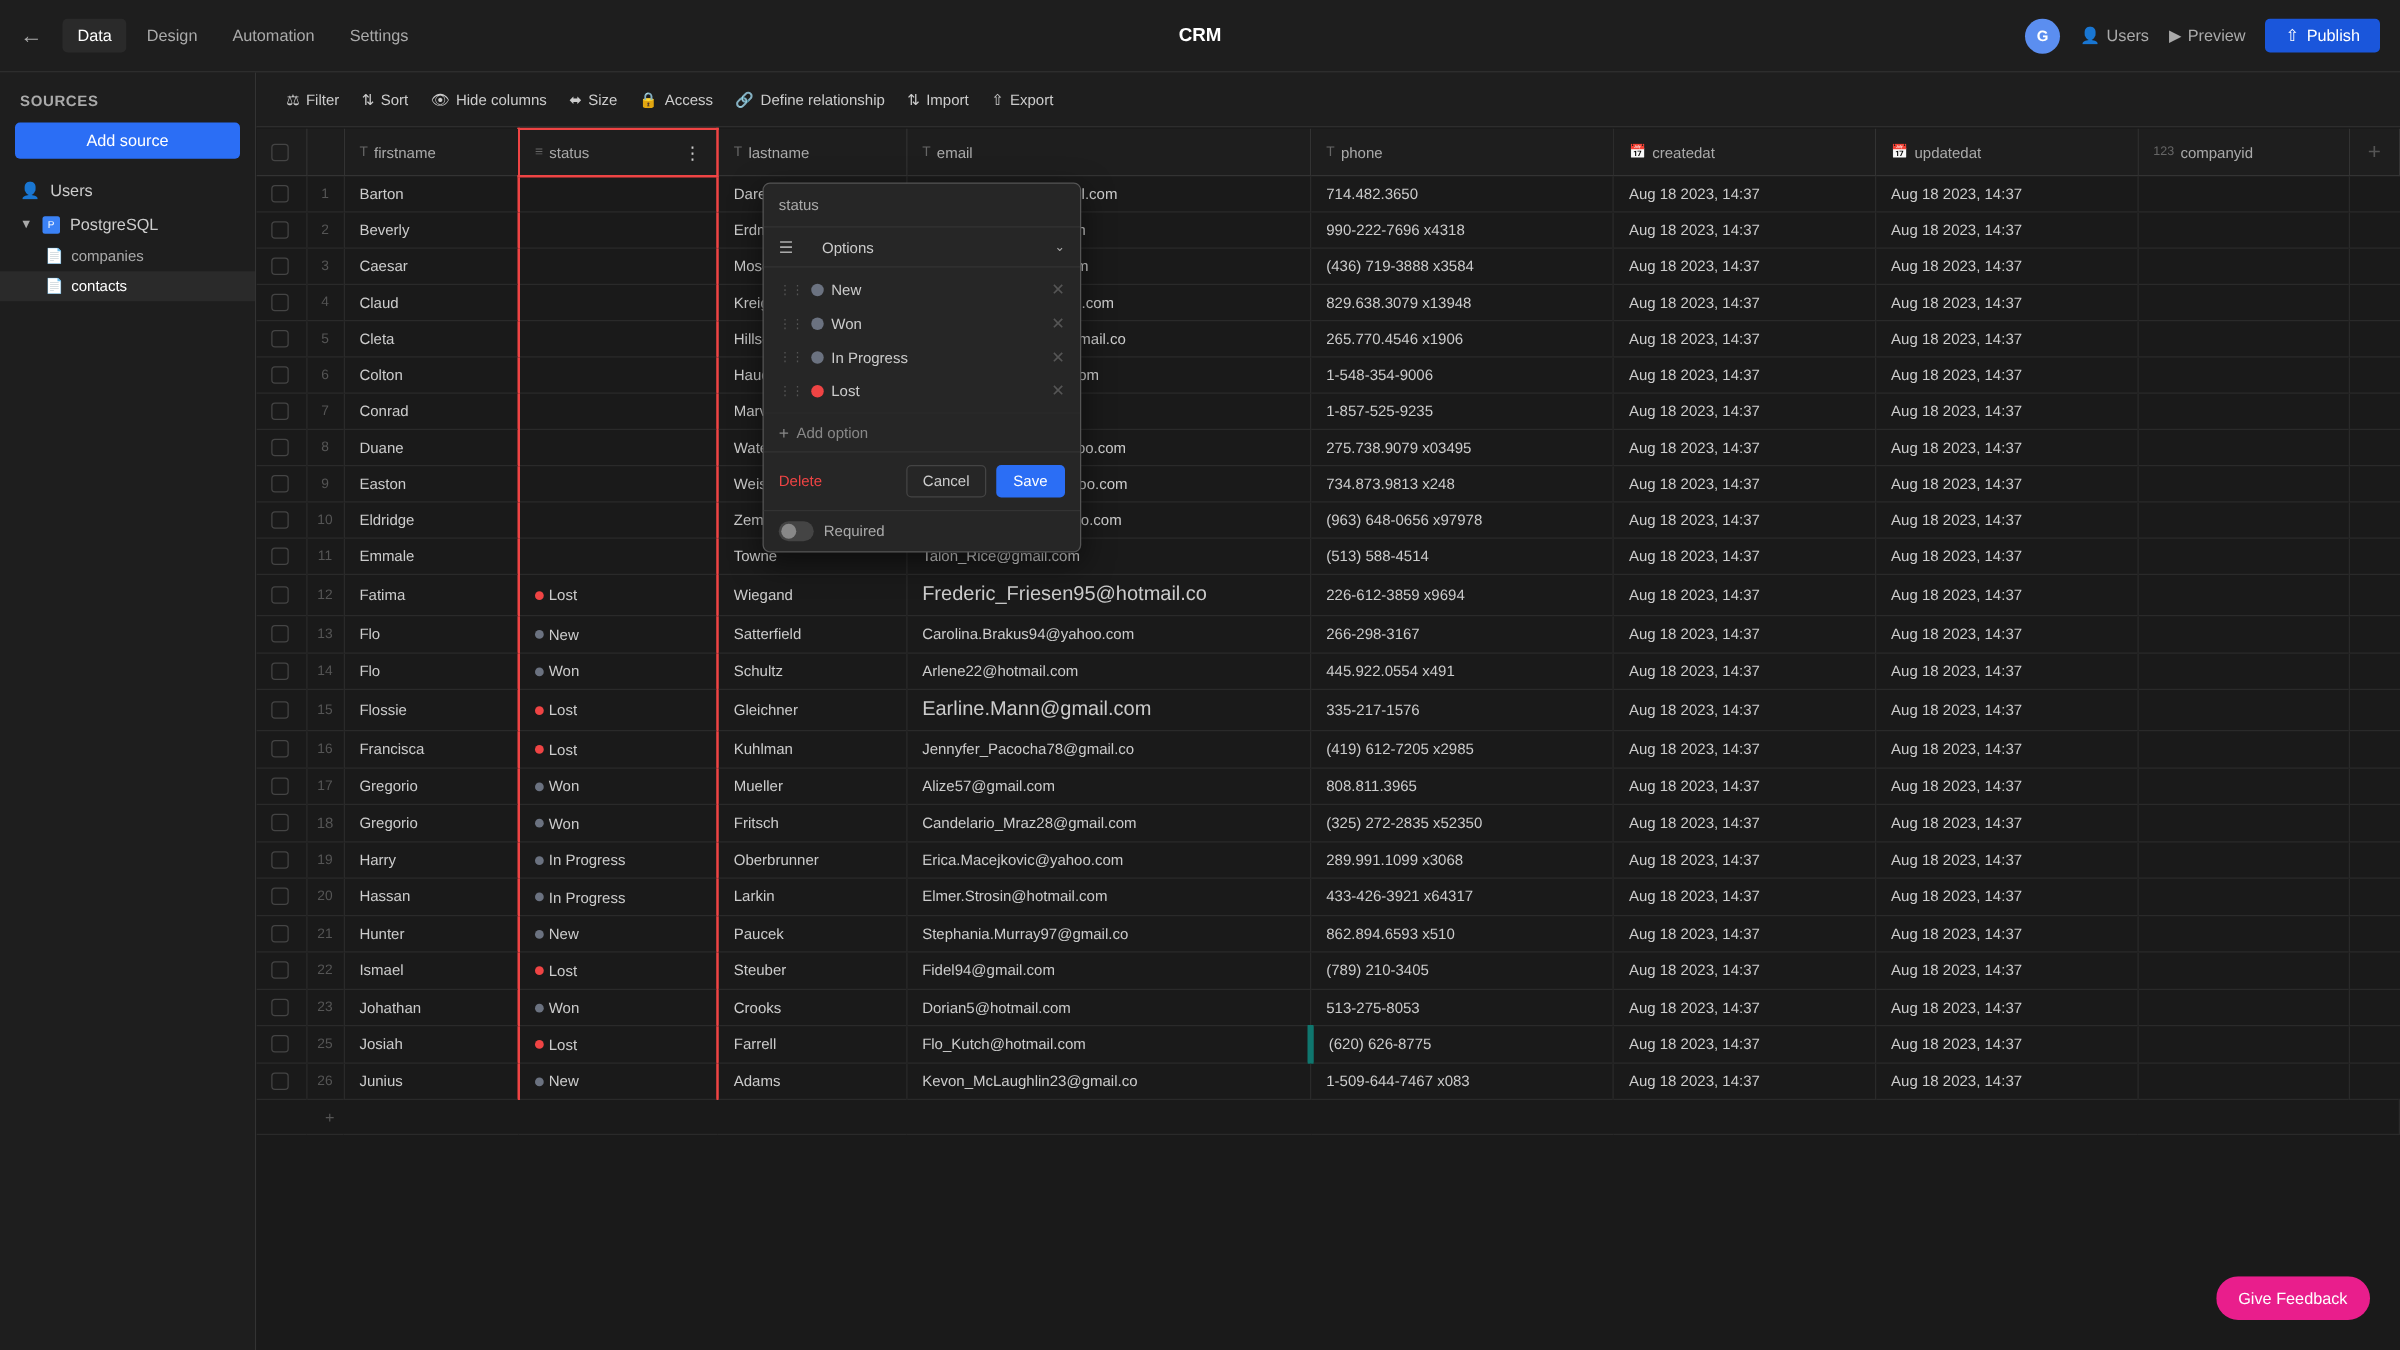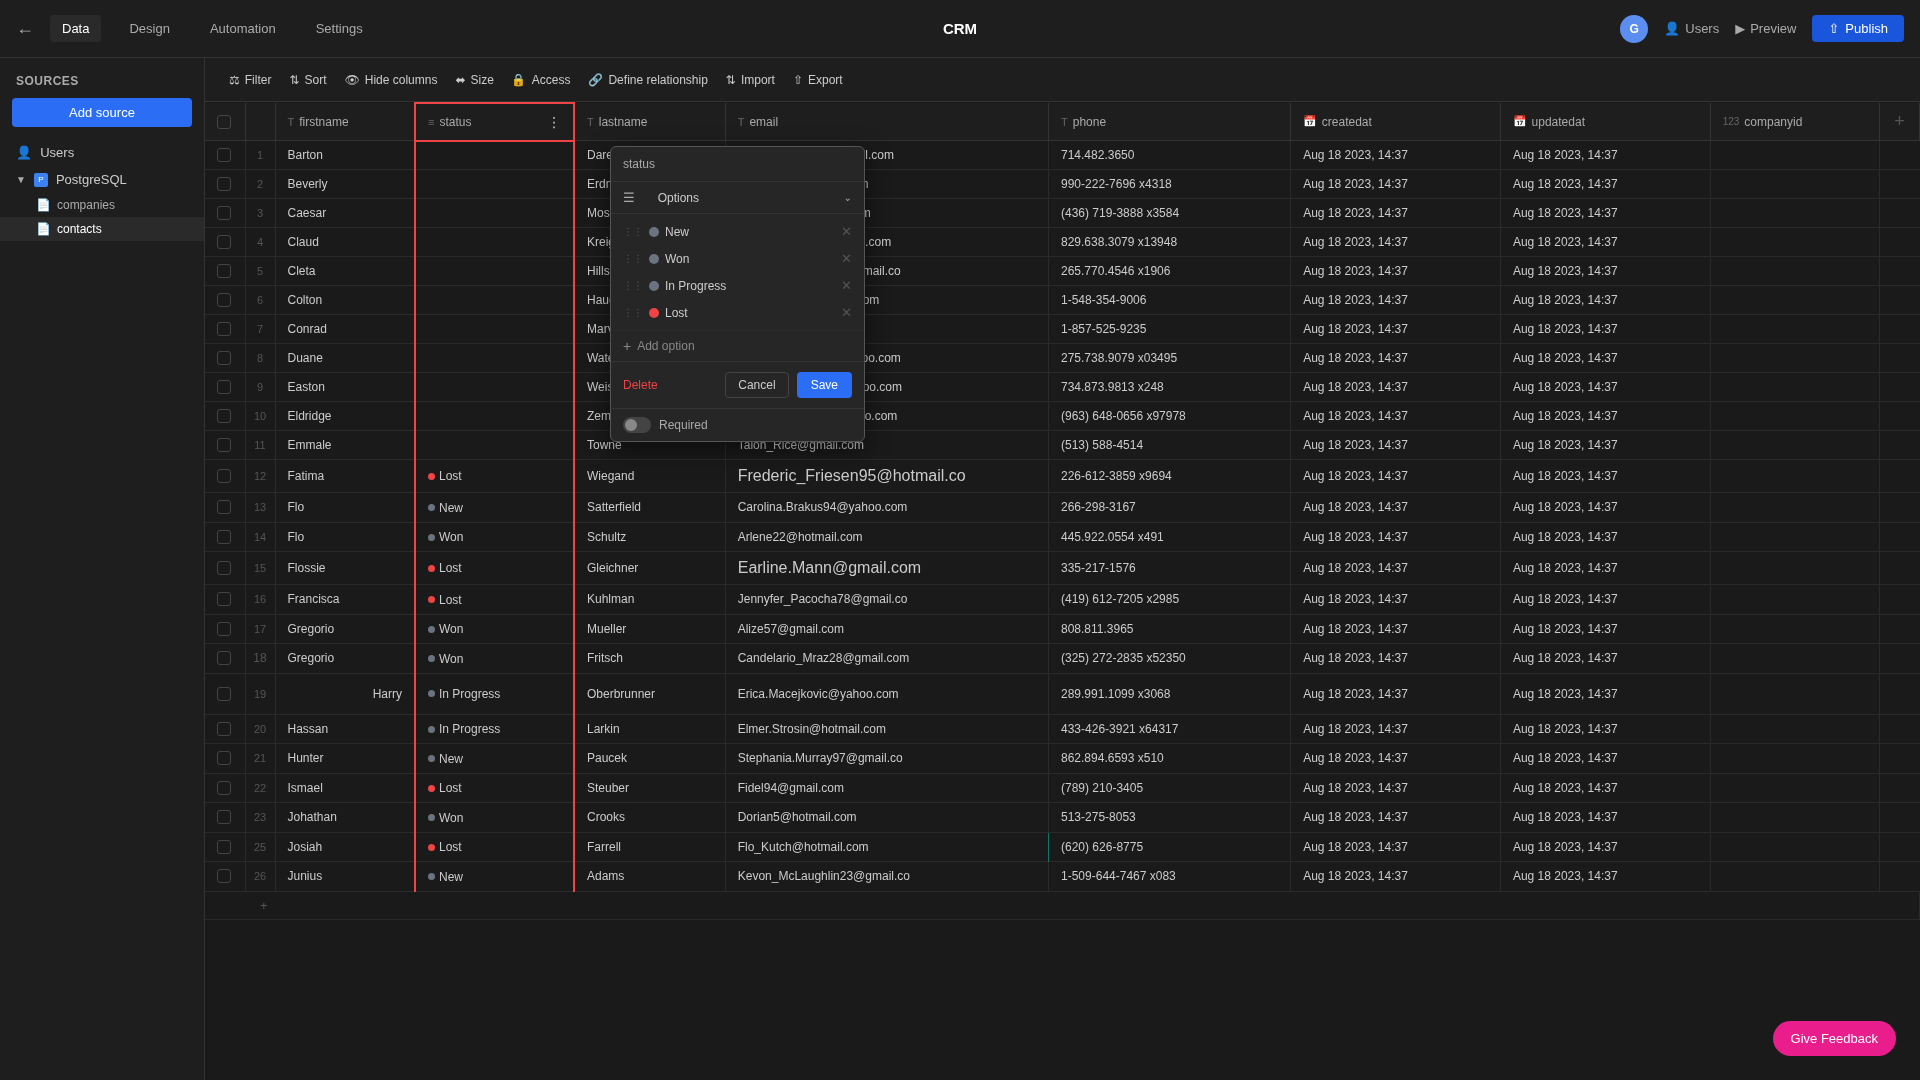--- a/index.html
+++ b/index.html
@@ -9,21 +9,21 @@
     thead th:first-child { width: 40px; }
     tbody tr { border-bottom: 1px solid #2a2a2a; }
     tbody td { padding: 7px 12px; border-right: 1px solid #2a2a2a; font-size: 12px; color: #ccc; white-space: nowrap; overflow: hidden; text-overflow: ellipsis; max-width: 200px; }
     tbody td:first-child { color: #555; font-size: 11px; text-align: center; }
   </style>
 </head>
 <body>
 
 <div style="display:flex;align-items:center;height:58px;background:#1e1e1e;border-bottom:1px solid #333;padding:0 16px;">
   <span style="color:#aaa;margin-right:16px;cursor:pointer;font-size:18px;">←</span>
-  <div style="display:flex;gap:16px;flex:1;">
+  <div style="display:flex;gap:4px;flex:1;">
     <span style="padding:6px 12px;color:#fff;background:#2a2a2a;border-radius:4px;cursor:pointer;font-size:13px;">Data</span>
     <span style="padding:6px 12px;color:#aaa;border-radius:4px;cursor:pointer;font-size:13px;">Design</span>
     <span style="padding:6px 12px;color:#aaa;border-radius:4px;cursor:pointer;font-size:13px;">Automation</span>
     <span style="padding:6px 12px;color:#aaa;border-radius:4px;cursor:pointer;font-size:13px;">Settings</span>
   </div>
   <div style="color:#fff;font-weight:600;font-size:15px;position:absolute;left:50%;transform:translateX(-50%);">CRM</div>
   <div style="display:flex;align-items:center;gap:16px;">
     <div style="width:28px;height:28px;border-radius:50%;background:#5b8ef0;display:flex;align-items:center;justify-content:center;font-weight:600;font-size:12px;color:#fff;">G</div>
     <div style="display:flex;align-items:center;gap:5px;color:#aaa;cursor:pointer;">
       <span>👤</span>
@@ -449,21 +449,21 @@
       <td style="padding:7px 12px;border-right:1px solid #2a2a2a;font-size:12px;color:#ccc;">(325) 272-2835 x52350</td>
       <td style="padding:7px 12px;border-right:1px solid #2a2a2a;font-size:12px;color:#ccc;">Aug 18 2023, 14:37</td>
       <td style="padding:7px 12px;border-right:1px solid #2a2a2a;font-size:12px;color:#ccc;">Aug 18 2023, 14:37</td>
       <td style="padding:7px 12px;border-right:1px solid #2a2a2a;font-size:12px;color:#ccc;"></td>
     </tr>
             <tr style="border-bottom: 1px solid rgb(42, 42, 42);">
       <td style="padding:7px 12px;border-right:1px solid #2a2a2a;">
         <div style="width:14px;height:14px;border:1px solid #444;border-radius:3px;background:transparent;cursor:pointer;"></div>
       </td>
       <td style="padding:7px 4px;border-right:1px solid #2a2a2a;font-size:11px;color:#555;text-align:center;">19</td>
-      <td style="padding:13px 12px;border-right:1px solid #2a2a2a;font-size:12px;color:#ccc;text-align:right;">Harry</td>
+      <td style="padding:1px 12px;border-right:1px solid #2a2a2a;font-size:12px;color:#ccc;">Harry</td>
       <td style="padding:7px 12px;border-right:2px solid #ef4444;font-size:12px;color:#ccc;border-left:2px solid #ef4444;">
         <span style="display:inline-flex;align-items:center;gap:4px;">
           <span style="width:7px;height:7px;border-radius:50%;background:#6b7280;display:inline-block;"></span>
           In Progress
         </span>
       </td>
       <td style="padding:7px 12px;border-right:1px solid #2a2a2a;font-size:12px;color:#ccc;">Oberbrunner</td>
       <td style="padding:7px 12px;border-right:1px solid #2a2a2a;font-size:12px;color:#ccc;max-width:200px;overflow:hidden;text-overflow:ellipsis;white-space:nowrap;">Erica.Macejkovic@yahoo.com</td>
       <td style="padding:7px 12px;border-right:1px solid #2a2a2a;font-size:12px;color:#ccc;">289.991.1099 x3068</td>
       <td style="padding:7px 12px;border-right:1px solid #2a2a2a;font-size:12px;color:#ccc;">Aug 18 2023, 14:37</td>
@@ -552,21 +552,21 @@
       </td>
       <td style="padding:7px 4px;border-right:1px solid #2a2a2a;font-size:11px;color:#555;text-align:center;">25</td>
       <td style="padding:7px 12px;border-right:1px solid #2a2a2a;font-size:12px;color:#ccc;">Josiah</td>
       <td style="padding:7px 12px;border-right:2px solid #ef4444;font-size:12px;color:#ccc;border-left:2px solid #ef4444;">
         <span style="display:inline-flex;align-items:center;gap:4px;">
           <span style="width:7px;height:7px;border-radius:50%;background:#ef4444;display:inline-block;"></span>
           Lost
         </span>
       </td>
       <td style="padding:7px 12px;border-right:1px solid #2a2a2a;font-size:12px;color:#ccc;">Farrell</td>
-      <td style="padding:7px 12px;border-right:1px solid #0f766e;font-size:12px;color:#ccc;max-width:200px;overflow:hidden;text-overflow:ellipsis;white-space:nowrap;">Flo_Kutch@hotmail.com</td>
+      <td style="padding:7px 12px;border-right:5px solid #0f766e;font-size:12px;color:#ccc;max-width:200px;overflow:hidden;text-overflow:ellipsis;white-space:nowrap;">Flo_Kutch@hotmail.com</td>
       <td style="padding:7px 12px;border-right:1px solid #2a2a2a;font-size:12px;color:#ccc;">(620) 626-8775</td>
       <td style="padding:7px 12px;border-right:1px solid #2a2a2a;font-size:12px;color:#ccc;">Aug 18 2023, 14:37</td>
       <td style="padding:7px 12px;border-right:1px solid #2a2a2a;font-size:12px;color:#ccc;">Aug 18 2023, 14:37</td>
       <td style="padding:7px 12px;border-right:1px solid #2a2a2a;font-size:12px;color:#ccc;"></td>
     </tr>
             <tr style="border-bottom: 1px solid rgb(42, 42, 42);">
       <td style="padding:7px 12px;border-right:1px solid #2a2a2a;">
         <div style="width:14px;height:14px;border:1px solid #444;border-radius:3px;background:transparent;cursor:pointer;"></div>
       </td>
       <td style="padding:7px 4px;border-right:1px solid #2a2a2a;font-size:11px;color:#555;text-align:center;">26</td>

